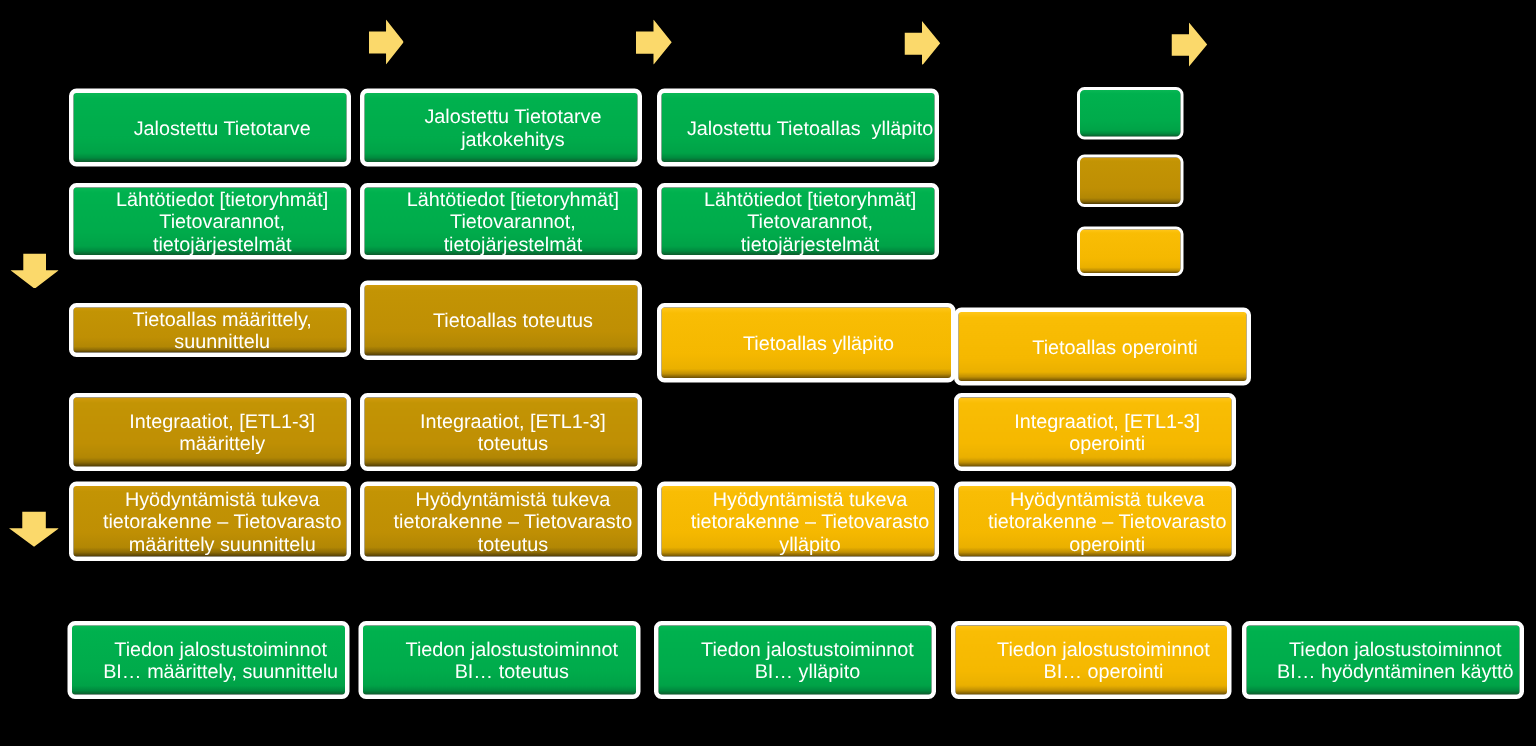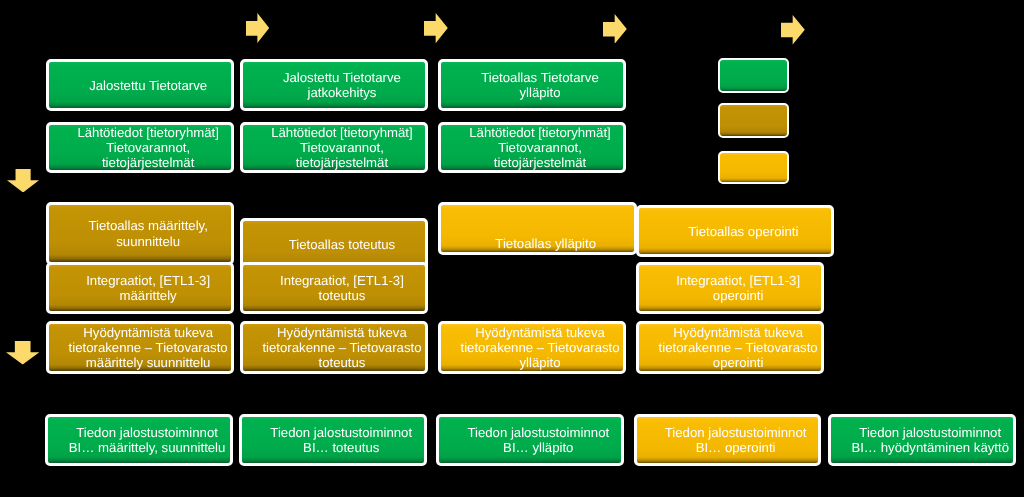--- a/index.html
+++ b/index.html
@@ -67,49 +67,49 @@
  <div class="layer" id="rows-layer">
   <div class="row">
     <div class="box c-green" style="left:46.3px;top:59.2px;width:187.7px;height:52.2px;">
           <span class="txt">Jalostettu Tietotarve</span>
         </div>
     <div class="box c-green" style="left:240.1px;top:59.2px;width:187.7px;height:52.2px;">
           <span class="txt">Jalostettu Tietotarve
 jatkokehitys</span>
         </div>
     <div class="box c-green" style="left:438.2px;top:59.2px;width:187.7px;height:52.2px;">
-          <span class="txt">Tietoallas Tietotarve  ylläpito</span>
+          <span class="txt">Jalostettu Tietoallas  ylläpito</span>
         </div>
   </div>
   <div class="row">
     <div class="box c-green" style="left:46.3px;top:121.7px;width:187.7px;height:51.5px;">
           <span class="txt">Lähtötiedot [tietoryhmät]
 Tietovarannot,
 tietojärjestelmät</span>
         </div>
     <div class="box c-green" style="left:240.1px;top:121.7px;width:187.7px;height:51.5px;">
           <span class="txt">Lähtötiedot [tietoryhmät]
 Tietovarannot,
 tietojärjestelmät</span>
         </div>
     <div class="box c-green" style="left:438.2px;top:121.7px;width:187.7px;height:51.5px;">
           <span class="txt">Lähtötiedot [tietoryhmät]
 Tietovarannot,
 tietojärjestelmät</span>
         </div>
   </div>
   <div class="row">
-    <div class="box c-dark_gold" style="left:46.3px;top:202.0px;width:187.7px;height:63px;">
+    <div class="box c-dark_gold" style="left:46.3px;top:202.0px;width:187.7px;height:36px;">
           <span class="txt">Tietoallas määrittely,
 suunnittelu</span>
         </div>
-    <div class="box c-dark_gold" style="left:240.1px;top:218px;width:187.7px;height:52.5px;">
+    <div class="box c-dark_gold" style="left:240.1px;top:187px;width:187.7px;height:52.5px;">
           <span class="txt">Tietoallas toteutus</span>
         </div>
-    <div class="box c-yellow" style="left:438.2px;top:202.0px;width:199px;height:52.5px;align-items:flex-end;">
+    <div class="box c-yellow" style="left:438.2px;top:202.0px;width:199px;height:52.5px;">
           <span class="txt">Tietoallas ylläpito</span>
         </div>
     <div class="box c-yellow" style="left:636.3px;top:205.2px;width:198px;height:52.1px;">
           <span class="txt">Tietoallas operointi</span>
         </div>
   </div>
   <div class="row">
     <div class="box c-dark_gold" style="left:46.3px;top:262.1px;width:187.7px;height:52.1px;">
           <span class="txt">Integraatiot, [ETL1-3]
 määrittely</span>

